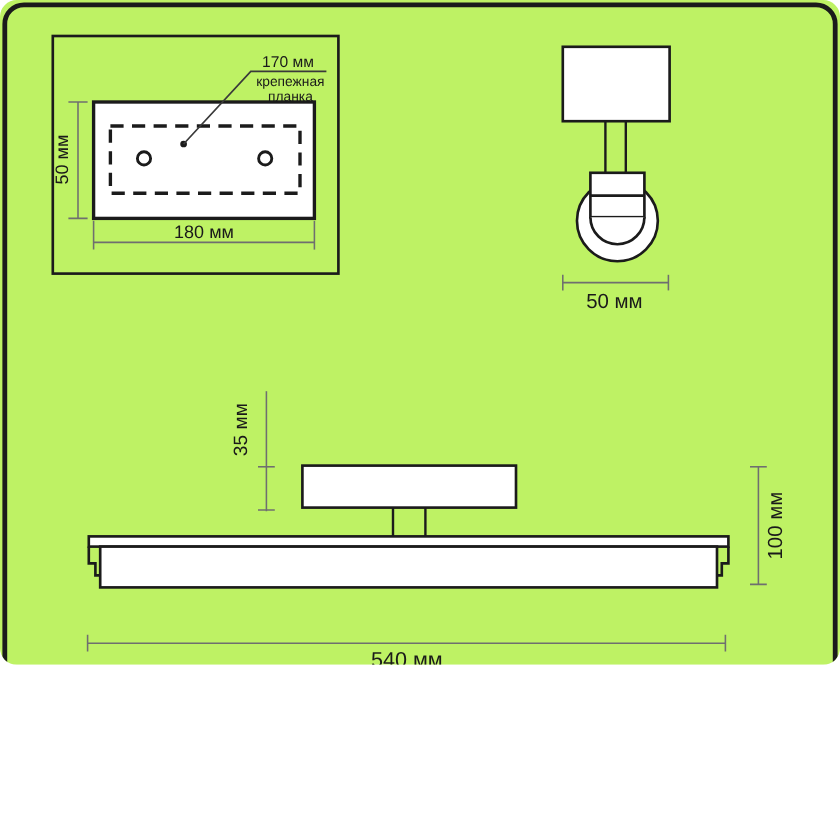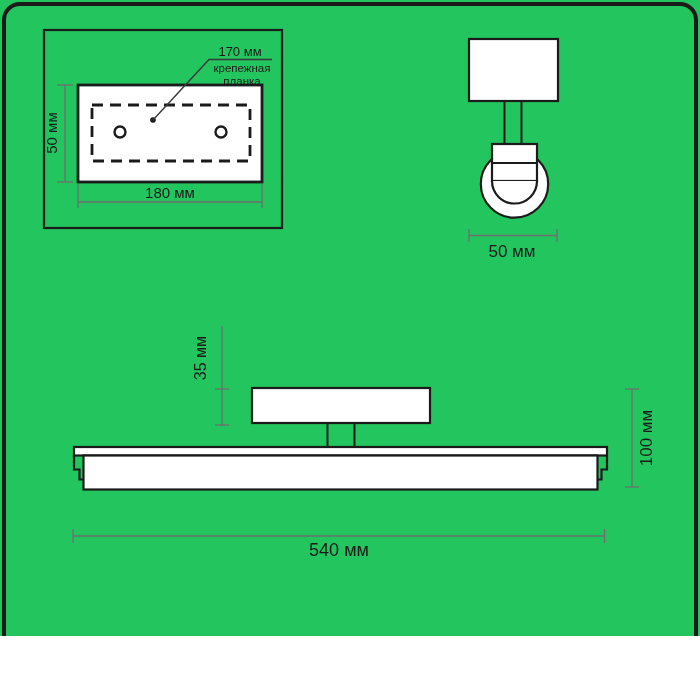--- a/index.html
+++ b/index.html
@@ -1,22 +1,23 @@
 <!DOCTYPE html>
 <html><head>
 <meta charset="utf-8">
 <style>
   html, body { margin: 0; padding: 0; background: #ffffff; }
   .canvas {
     position: relative;
     width: 700px;
-    height: 636px;
-    background: #22c55e;
+    height: 554px;
+    background: #bef264;
     font-family: "Liberation Sans", sans-serif;
     overflow: hidden;
+    border-radius: 14px;
   }
   svg { display: block; }
   text {
     fill: #1a1a1a;
     font-family: "Liberation Sans", sans-serif;
   }
   .obj  { stroke: #1b1b1b; fill: none; }
   .objf { stroke: #1b1b1b; fill: #ffffff; }
   .dim  { stroke: #6f6f6f; stroke-width: 1.3; fill: none; }
   .leader { stroke: #3a3a3a; stroke-width: 1.4; fill: none; }

